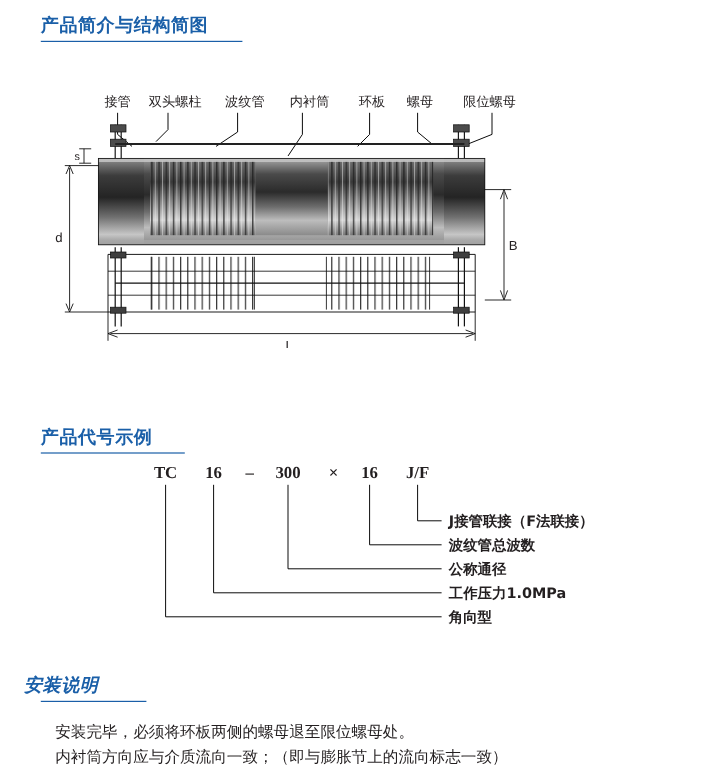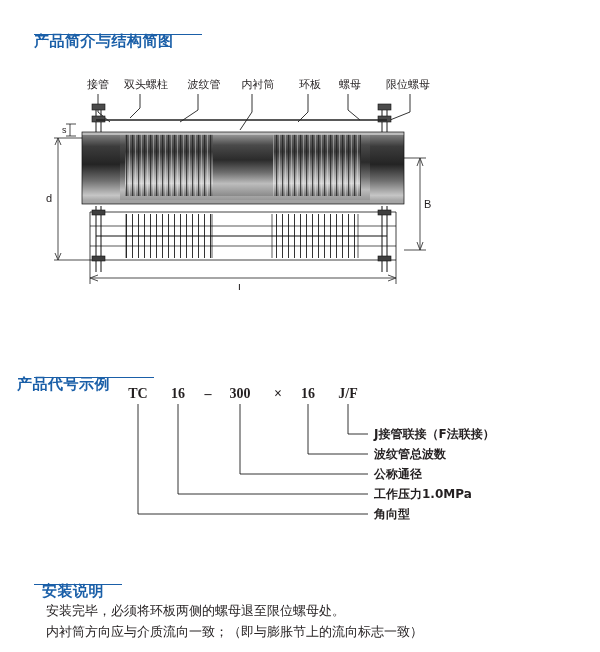--- a/index.html
+++ b/index.html
@@ -17,35 +17,34 @@
   }
 
   
   .section-title {
     position: absolute;
     font-size: 15px;
     font-weight: bold;
     color: #1a5fa8;
     letter-spacing: 0.5px;
     white-space: nowrap;
-    margin-top: 20px;
   }
   .title-rule {
     position: absolute;
     height: 1px;
     background: #1a5fa8;
   }
 
   #title-1 { left: 34px; top: 12px; }
   #rule-1  { left: 34px; top: 34px; width: 168px; }
 
-  #title-2 { left: 17px; top: 355px; }
+  #title-2 { left: 34px; top: 355px; }
   #rule-2  { left: 34px; top: 377px; width: 120px; }
 
-  #title-3 { left: 42px; top: 562px; }
+  #title-3 { left: 20px; top: 562px; font-style: italic; }
   #rule-3  { left: 34px; top: 584px; width: 88px; }
 
   
   #figure1 {
     position: absolute;
     left: 30px;
     top: 60px;
     width: 540px;
     height: 230px;
   }

